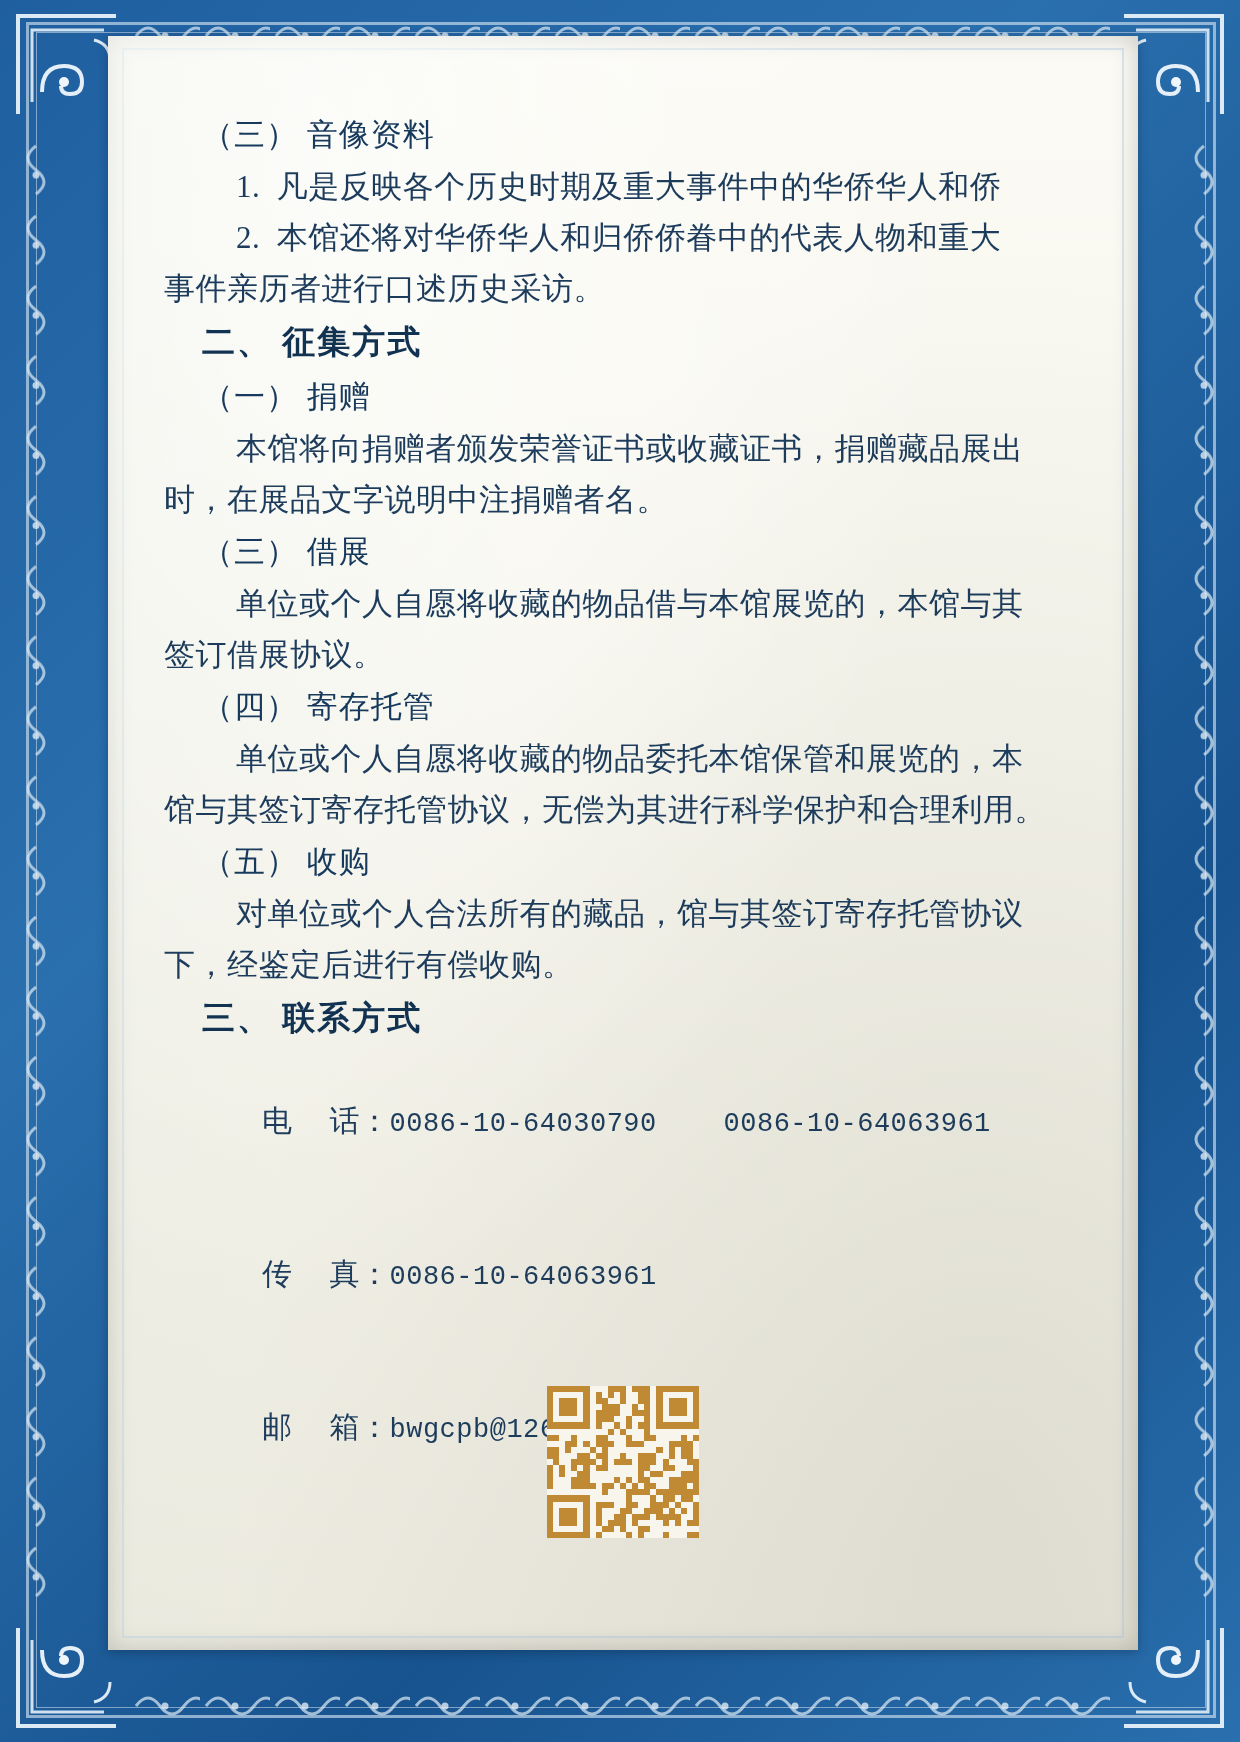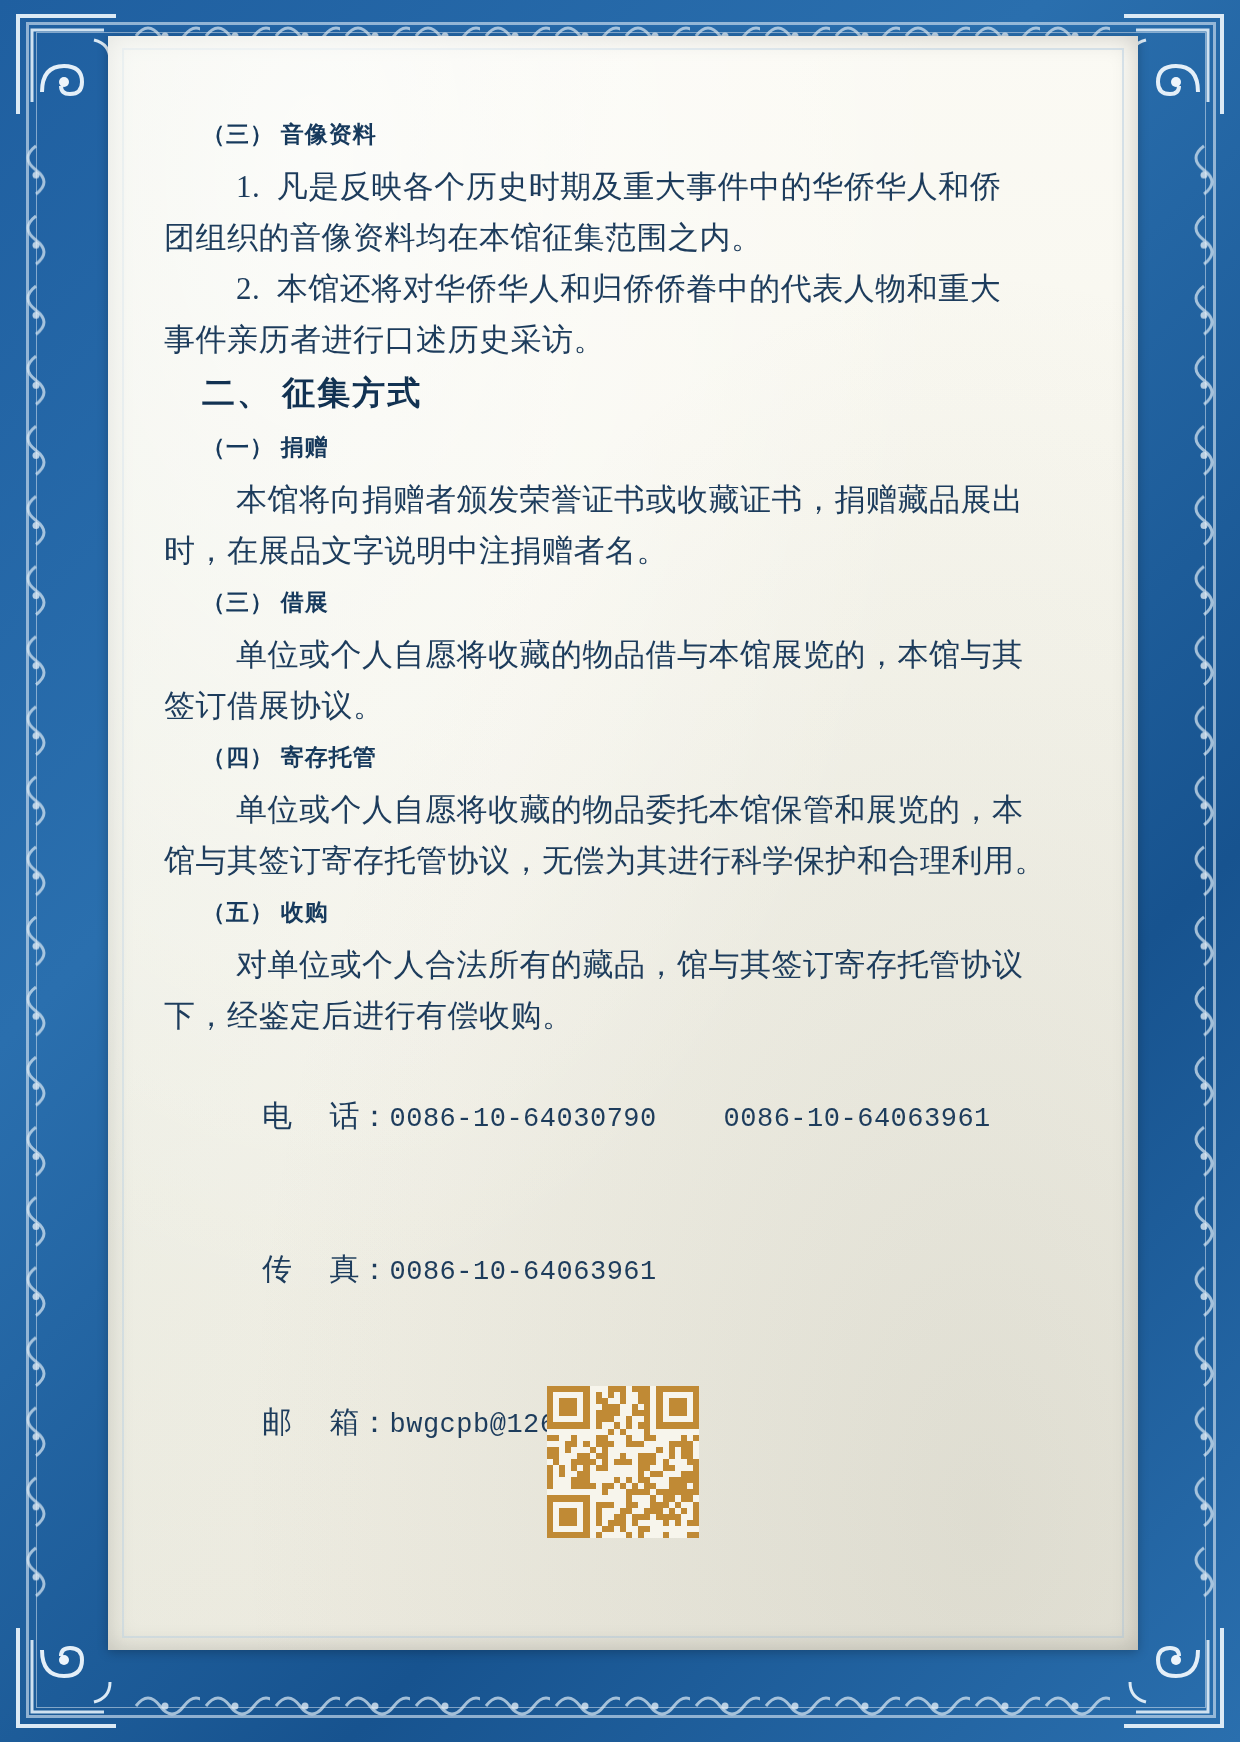--- a/index.html
+++ b/index.html
@@ -116,23 +116,23 @@
   .indent2 { padding-left: 72px; }
   .section-head {
     font-size: 33px;
     line-height: 56px;
     font-weight: bold;
     color: #123252;
     letter-spacing: 2px;
     padding-left: 38px;
   }
   .sub-head {
-    font-size: 23px;
+    font-size: 31px;
     line-height: 53px;
-    font-weight: bold;
+    font-weight: normal;
     color: #16395c;
     letter-spacing: 1px;
     padding-left: 38px;
   }
   .contact-line {
     font-size: 30px;
     line-height: 50px;
     padding-left: 38px;
     color: #1d3c5c;
     white-space: pre;
@@ -243,21 +243,20 @@
   </div>
 
   <div class="paper">
     <div class="paper-inner-line"></div>
     <div class="paper-shade"></div>
 
     <div class="content">
 
       <div class="sub-head">（三）  音像资料</div>
       <div class="ln indent2">1.  凡是反映各个历史时期及重大事件中的华侨华人和侨</div>
-      <div class="ln">团组织的音像资料均在本馆征集范围之内。</div>
       <div class="ln indent2">2.  本馆还将对华侨华人和归侨侨眷中的代表人物和重大</div>
       <div class="ln">事件亲历者进行口述历史采访。</div>
 
       <div class="section-head">二、  征集方式</div>
 
       <div class="sub-head">（一）  捐赠</div>
       <div class="ln indent2">本馆将向捐赠者颁发荣誉证书或收藏证书，捐赠藏品展出</div>
       <div class="ln">时，在展品文字说明中注捐赠者名。</div>
 
 
@@ -266,20 +265,21 @@
       <div class="ln">签订借展协议。</div>
 
       <div class="sub-head">（四）  寄存托管</div>
       <div class="ln indent2">单位或个人自愿将收藏的物品委托本馆保管和展览的，本</div>
       <div class="ln">馆与其签订寄存托管协议，无偿为其进行科学保护和合理利用。</div>
 
       <div class="sub-head">（五）  收购</div>
       <div class="ln indent2">对单位或个人合法所有的藏品，馆与其签订寄存托管协议</div>
       <div class="ln">下，经鉴定后进行有偿收购。</div>
 
+      <div class="section-head">三、  联系方式</div>
 
       <div class="contact-line">
         <span>电　 话：</span><span class="mono">0086-10-64030790    0086-10-64063961</span>
       </div>
       <div class="contact-line">
         <span>传　 真：</span><span class="mono">0086-10-64063961</span>
       </div>
       <div class="contact-line">
         <span>邮　 箱：</span><span class="mono">bwgcpb@126.com</span>
       </div>

